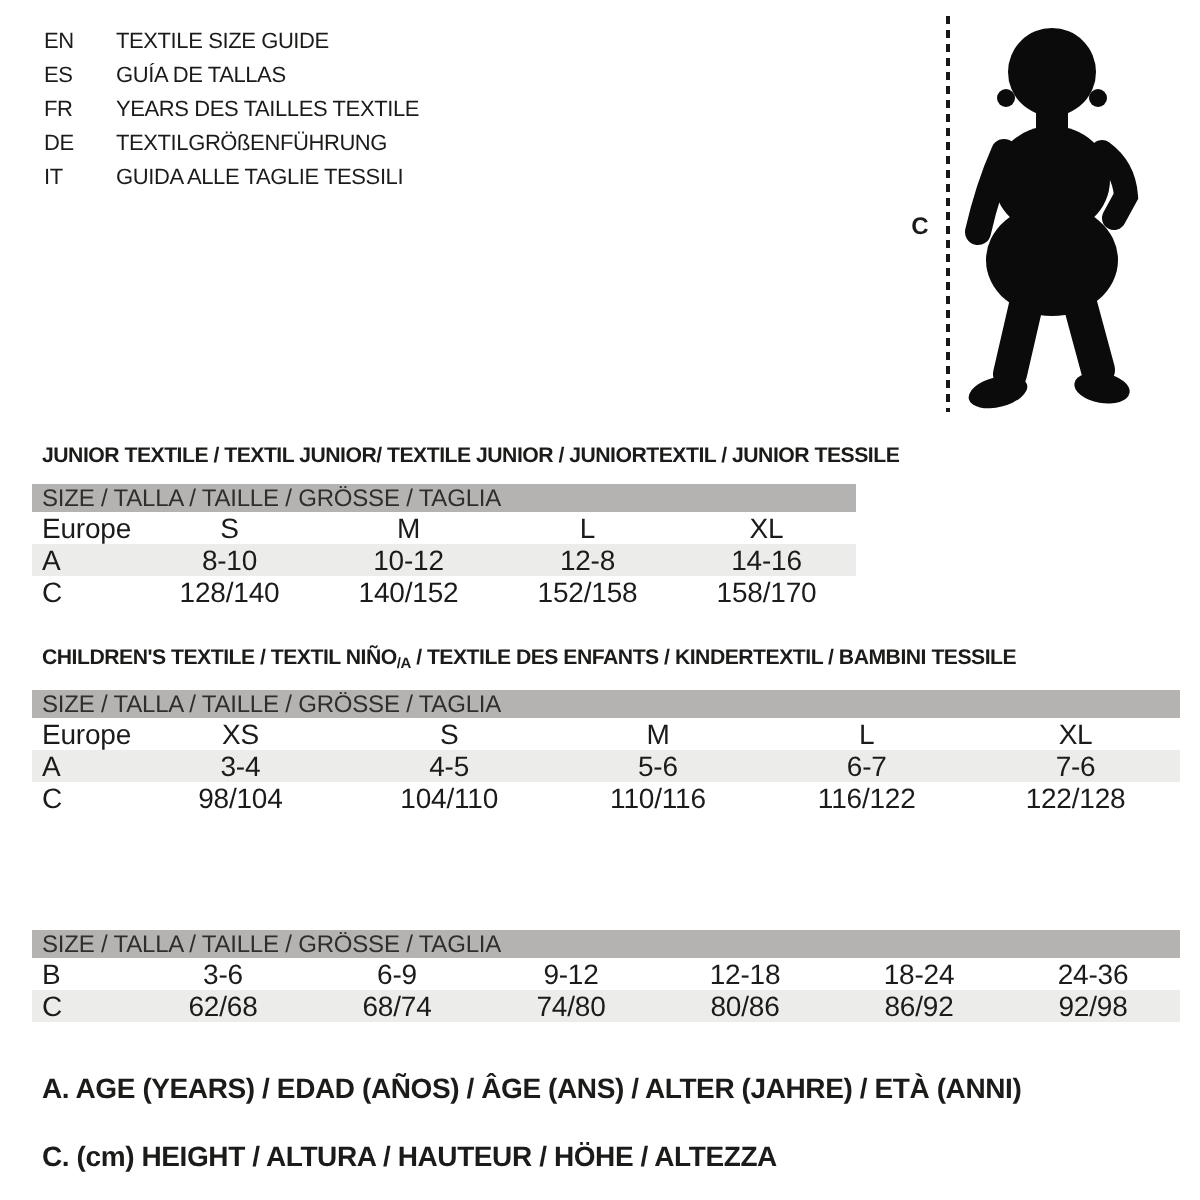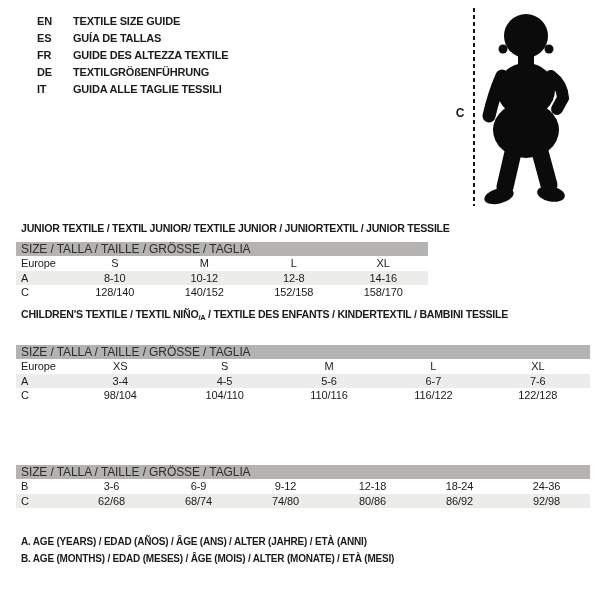--- a/index.html
+++ b/index.html
@@ -11,21 +11,21 @@
     --page-bg:#ffffff;
   }
   *{margin:0;padding:0;box-sizing:border-box;}
   html,body{background:#fff;}
   .canvas{
     position:relative;width:600px;height:600px;background:var(--page-bg);
     font-family:"Liberation Sans", sans-serif;color:var(--ink);overflow:hidden;
   }
   
   .lang-list{position:absolute;left:22px;top:13px;}
-  .lang-row{font-size:11px;font-weight:bold;line-height:17px;letter-spacing:-0.2px;white-space:nowrap;margin-left:15px;}
+  .lang-row{font-size:11px;font-weight:normal;line-height:17px;letter-spacing:-0.2px;white-space:nowrap;}
   .lang-code{display:inline-block;width:36px;}
   
   .dash-line{
     position:absolute;left:473px;top:8px;width:2px;height:198px;
     background:repeating-linear-gradient(to bottom, #161616 0 4px, transparent 4px 7px);
   }
   .height-label{position:absolute;left:452px;top:106px;width:16px;text-align:center;
     font-size:12px;font-weight:bold;}
   .baby-svg{position:absolute;left:478px;top:6px;}
   
@@ -35,50 +35,50 @@
   .two-line{line-height:16px;}
   
   .size-bar{position:absolute;left:16px;height:14px;background:var(--bar-bg);
     color:var(--bar-text);font-size:12px;line-height:14px;padding-left:5px;
     letter-spacing:-0.1px;white-space:nowrap;overflow:hidden;}
   
   .size-table{position:absolute;left:16px;display:table;table-layout:fixed;}
   .trow{display:table-row;}
   .trow.stripe .tcell{background:var(--stripe-bg);}
   .tcell{display:table-cell;height:14.6px;vertical-align:middle;text-align:center;
-    font-size:11px;letter-spacing:-0.1px;color:var(--ink);}
+    font-size:14px;letter-spacing:-0.1px;color:var(--ink);}
   .tcell.lab{text-align:left;padding-left:5px;}
   .t1{top:256px;width:412px;}
   .t1 .lab{width:54px;}
   .t2{top:359px;width:574px;}
   .t2 .lab{width:52px;}
   .t3{top:479px;width:574px;}
   .t3 .lab{width:52px;}
   .bar1{top:242px;width:412px;}
   .bar2{top:345px;width:574px;}
   .bar3{top:465px;width:574px;}
   
-  .footnote{position:absolute;left:21px;font-size:10px;font-weight:bold;
+  .footnote{position:absolute;left:21px;font-size:14px;font-weight:bold;
     letter-spacing:-0.2px;white-space:nowrap;}
   .fn1{top:536px;}.fn2{top:553px;}.fn3{top:570px;}
 </style>
 </head>
 <body>
 
 <div class="canvas">
 
   <div class="lang-list">
     <div class="lang-row">
       <span class="lang-code">EN</span><span>TEXTILE SIZE GUIDE</span>
     </div>
     <div class="lang-row">
       <span class="lang-code">ES</span><span>GUÍA DE TALLAS</span>
     </div>
     <div class="lang-row">
-      <span class="lang-code">FR</span><span>GUIDE DES ALTEZZA TEXTILE</span>
+      <span class="lang-code">FR</span><span>YEARS DES TAILLES TEXTILE</span>
     </div>
     <div class="lang-row">
       <span class="lang-code">DE</span><span>TEXTILGRÖßENFÜHRUNG</span>
     </div>
     <div class="lang-row">
       <span class="lang-code">IT</span><span>GUIDA ALLE TAGLIE TESSILI</span>
     </div>
   </div>
 
   <div class="dash-line"></div>
@@ -121,21 +121,21 @@
     </div>
     <div class="trow">
       <span class="tcell lab">C</span>
       <span class="tcell">128/140</span>
       <span class="tcell">140/152</span>
       <span class="tcell">152/158</span>
       <span class="tcell">158/170</span>
     </div>
   </div>
 
-  <div class="sec-title" style="top:308px">
+  <div class="sec-title" style="top:323px">
     <span>CHILDREN'S TEXTILE / TEXTIL NIÑO</span><span class="sub">/A</span><span> / TEXTILE DES ENFANTS / KINDERTEXTIL / BAMBINI TESSILE</span>
   </div>
   <div class="size-bar bar2">SIZE / TALLA / TAILLE / GRÖSSE / TAGLIA</div>
   <div class="size-table t2">
     <div class="trow">
       <span class="tcell lab">Europe</span>
       <span class="tcell">XS</span>
       <span class="tcell">S</span>
       <span class="tcell">M</span>
       <span class="tcell">L</span>
@@ -177,15 +177,15 @@
       <span class="tcell">62/68</span>
       <span class="tcell">68/74</span>
       <span class="tcell">74/80</span>
       <span class="tcell">80/86</span>
       <span class="tcell">86/92</span>
       <span class="tcell">92/98</span>
     </div>
   </div>
 
   <div class="footnote fn1">A. AGE (YEARS) / EDAD (AÑOS) / ÂGE (ANS) / ALTER (JAHRE) / ETÀ (ANNI)</div>
-  <div class="footnote fn2">B. AGE (MONTHS) / EDAD (MESES) / ÂGE (MOIS) / ALTER (MONATE) / ETÀ (MESI)</div>
+  <div class="footnote fn3">C. (cm) HEIGHT / ALTURA / HAUTEUR / HÖHE / ALTEZZA</div>
 
 </div>
 
 </body></html>

